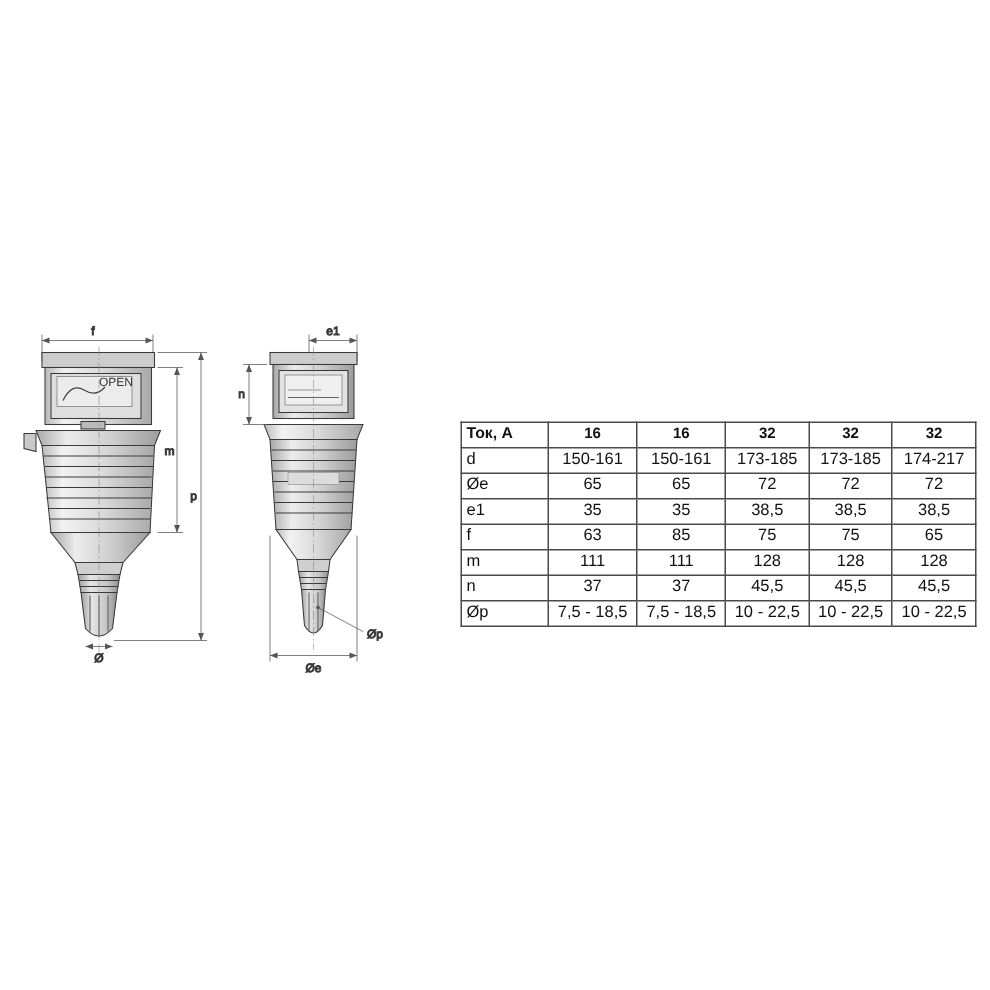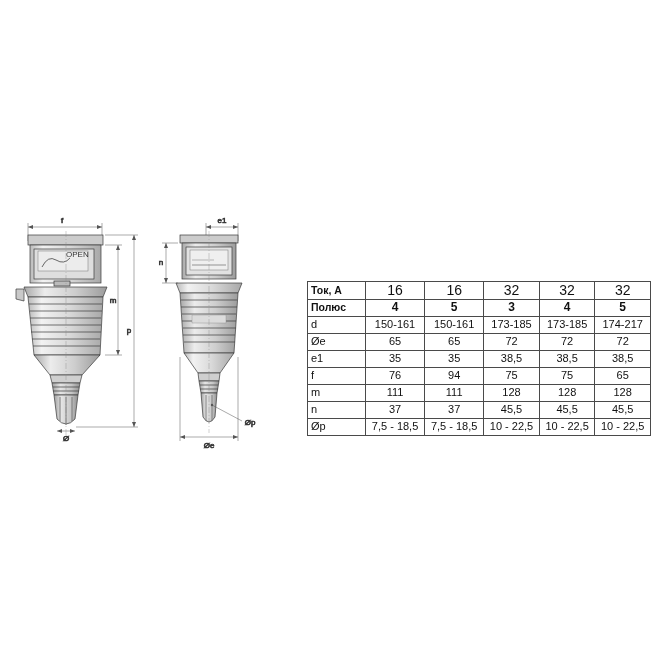--- a/index.html
+++ b/index.html
@@ -53,22 +53,22 @@
     font-weight: normal;
     height: 14px;
     color: #111;
   }
   table.spec td.rowlabel, table.spec th.rowlabel {
     text-align: left;
     padding-left: 3px;
     width: 52px;
   }
   table.spec tr.head td, table.spec tr.head th {
-    font-weight: normal;
-    font-size: 14px;
+    font-weight: bold;
+    font-size: 10px;
   }
   table.spec tr.head td.rowlabel, table.spec tr.head th.rowlabel {
     font-weight: bold;
     font-size: 10.5px;
   }
   table.spec tr.head2 td {
     font-weight: bold;
     font-size: 12px;
   }
   table.spec tr.head2 td.rowlabel {
@@ -268,28 +268,20 @@
     <table class="spec">
       <tbody>
         <tr class="head">
           <td class="rowlabel">Ток, А</td>
           <td>16</td>
           <td>16</td>
           <td>32</td>
           <td>32</td>
           <td>32</td>
         </tr>
-        <tr class="head2">
-          <td class="rowlabel">Полюс</td>
-          <td>4</td>
-          <td>5</td>
-          <td>3</td>
-          <td>4</td>
-          <td>5</td>
-        </tr>
         <tr>
           <td class="rowlabel">d</td>
           <td>150-161</td>
           <td>150-161</td>
           <td>173-185</td>
           <td>173-185</td>
           <td>174-217</td>
         </tr>
         <tr>
           <td class="rowlabel">Øe</td>
@@ -302,22 +294,22 @@
         <tr>
           <td class="rowlabel">e1</td>
           <td>35</td>
           <td>35</td>
           <td>38,5</td>
           <td>38,5</td>
           <td>38,5</td>
         </tr>
         <tr>
           <td class="rowlabel">f</td>
-          <td>76</td>
-          <td>94</td>
+          <td>63</td>
+          <td>85</td>
           <td>75</td>
           <td>75</td>
           <td>65</td>
         </tr>
         <tr>
           <td class="rowlabel">m</td>
           <td>111</td>
           <td>111</td>
           <td>128</td>
           <td>128</td>

